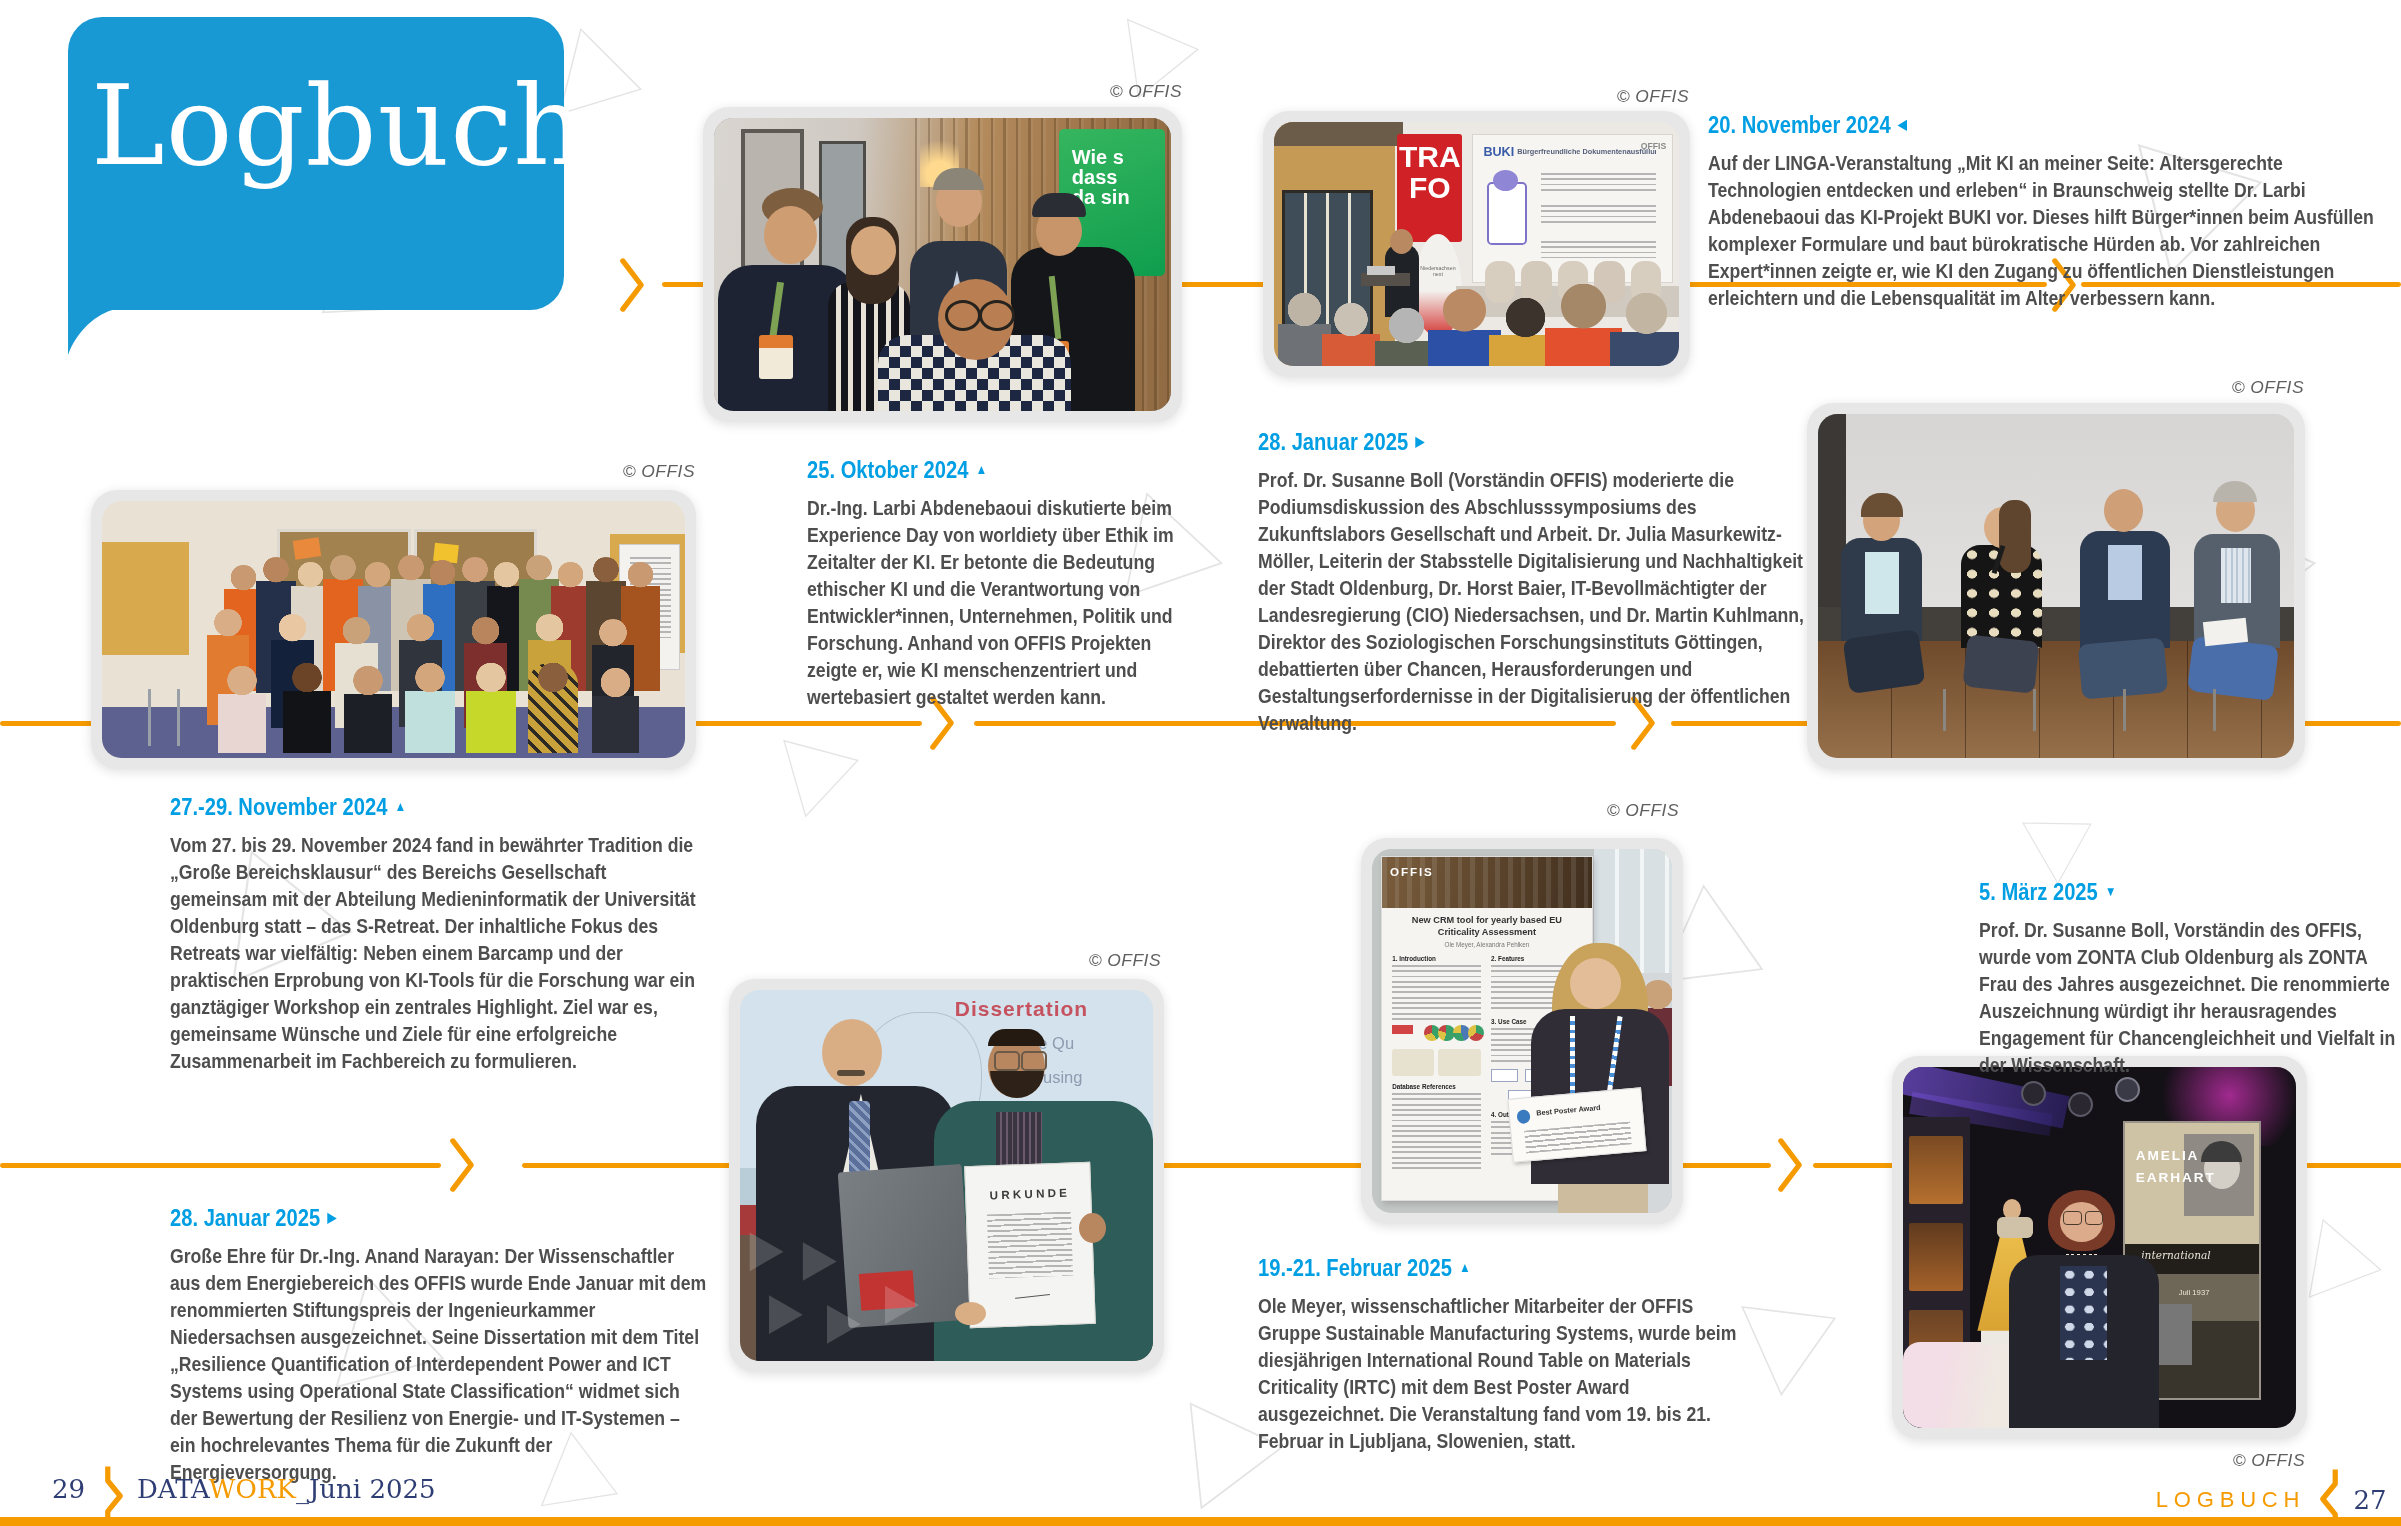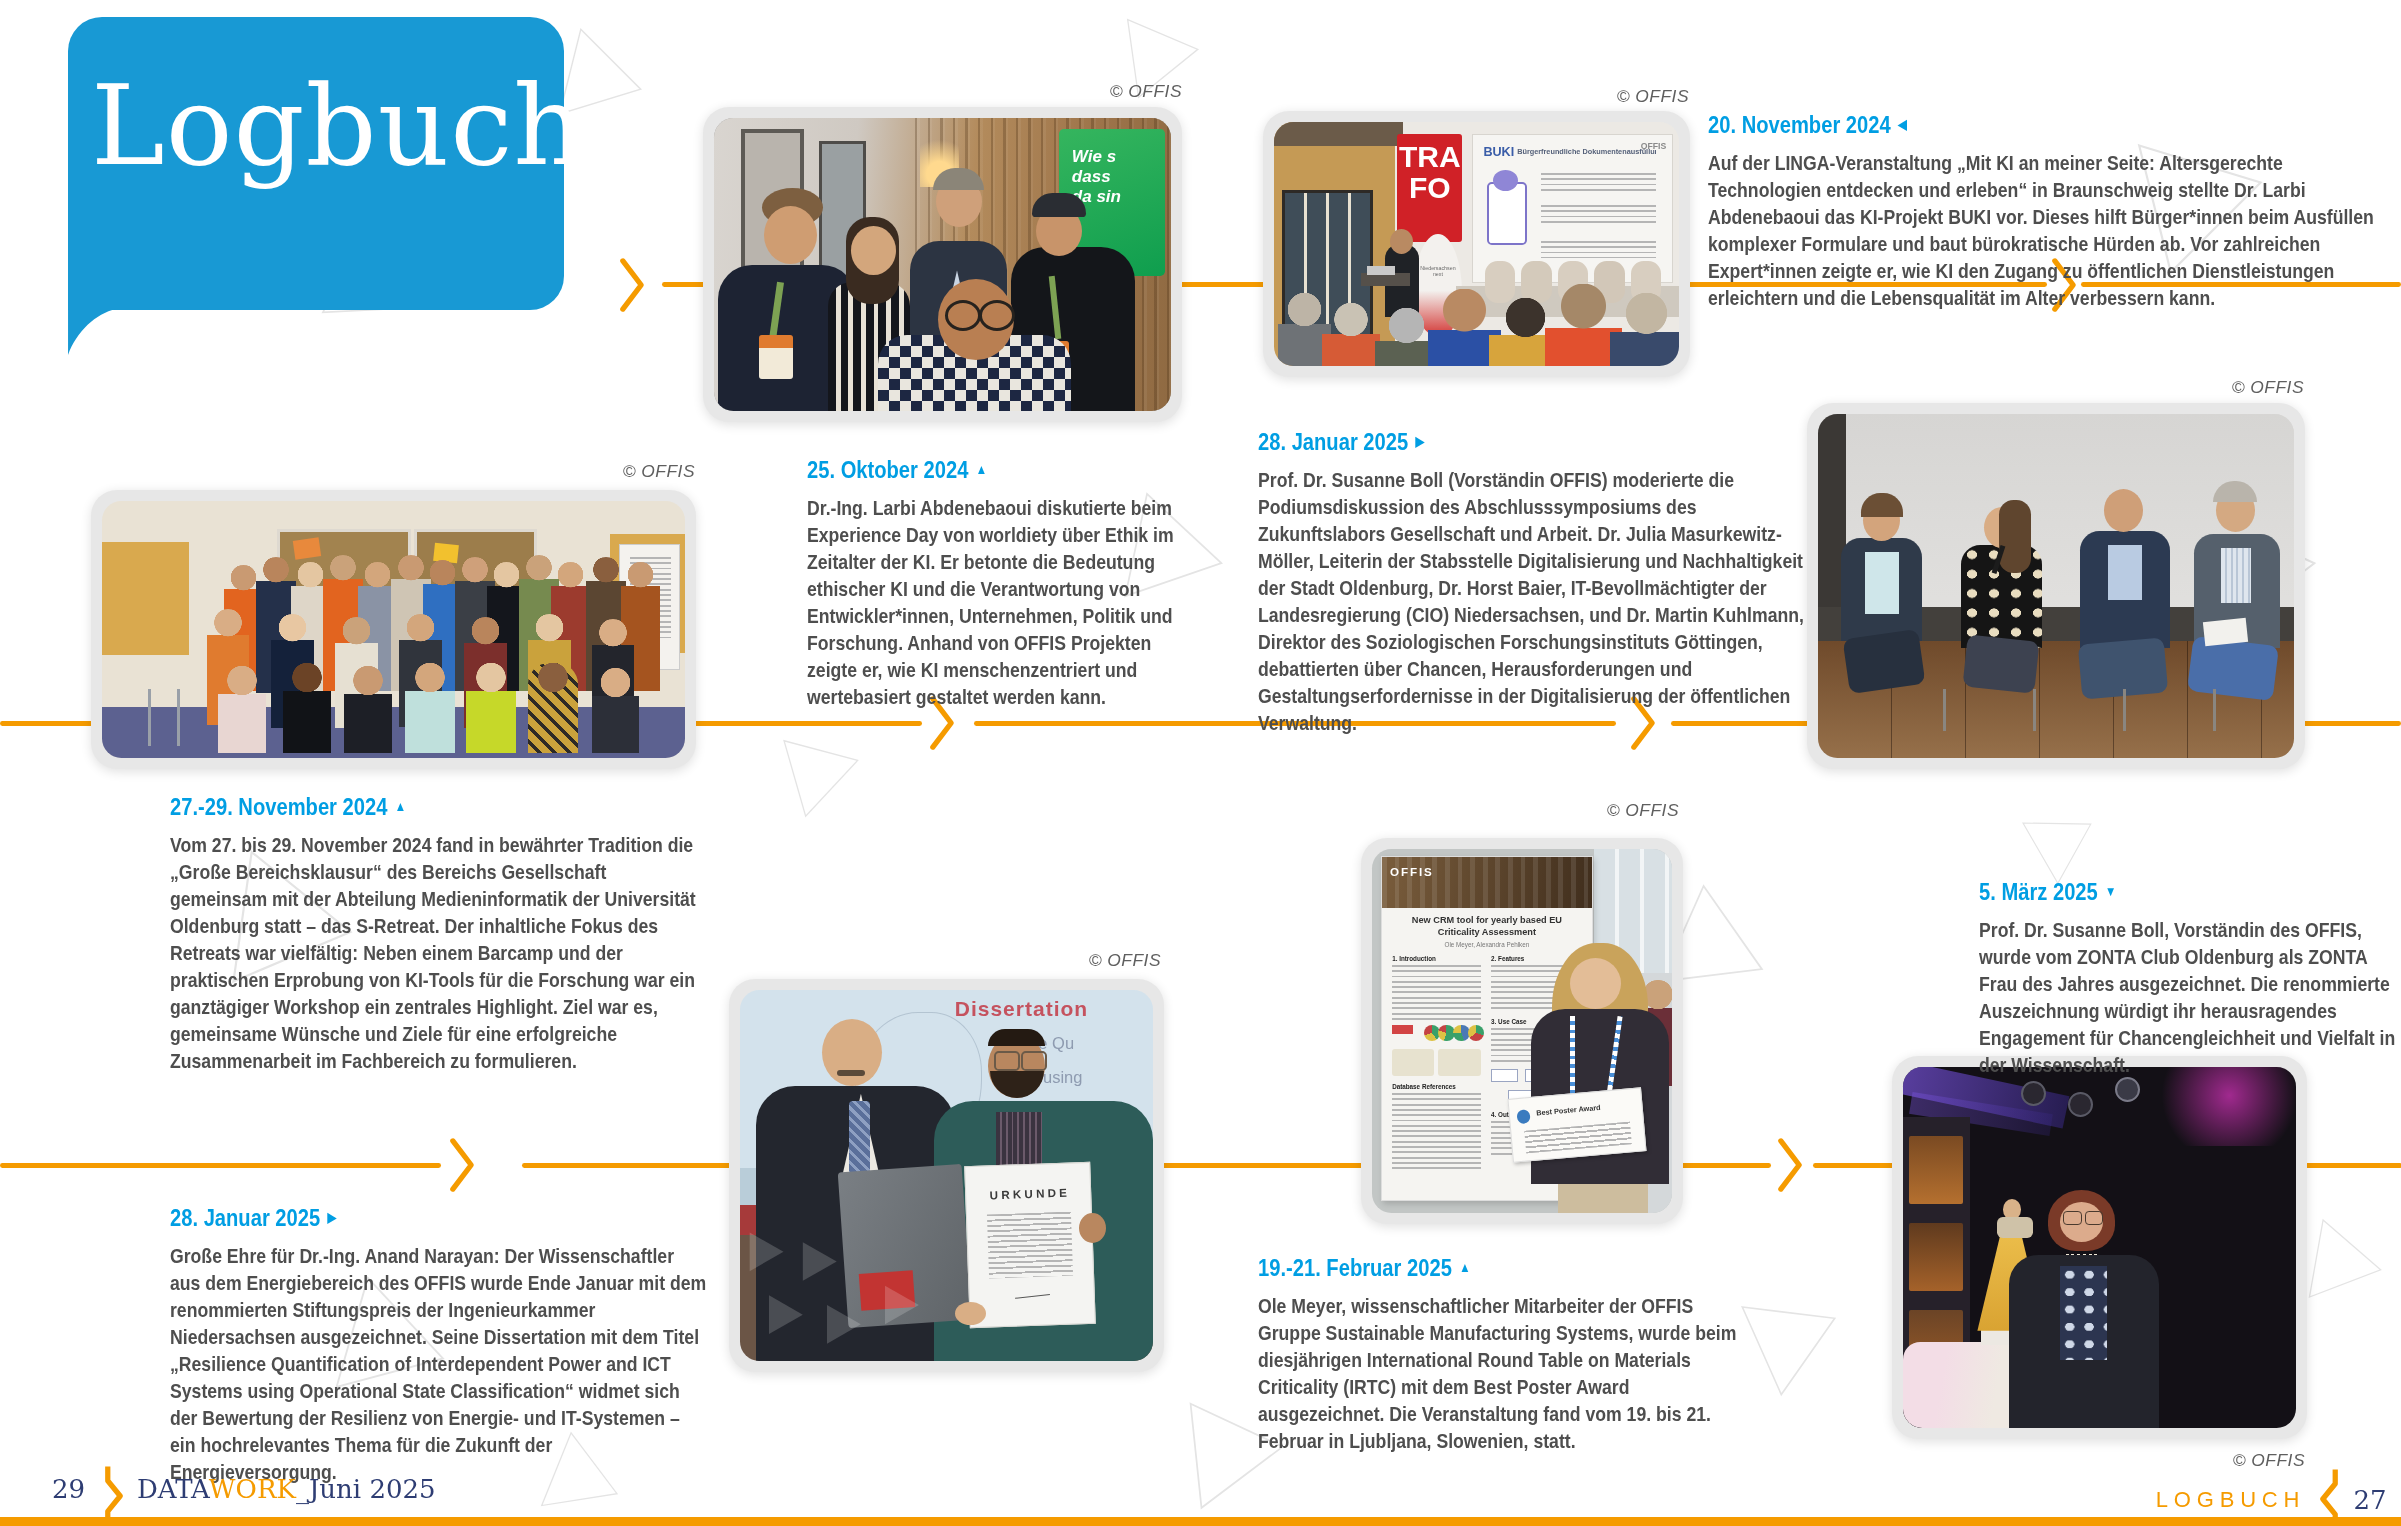--- a/index.html
+++ b/index.html
@@ -97,21 +97,21 @@
 </svg>
 
 <div class="cap" style="right:1219px;top:81px">© OFFIS</div>
 <div class="card" style="left:703px;top:107px;width:479px;height:315px">
   <div class="ph">
     <div class="abs" style="inset:0;background:linear-gradient(95deg,#d9d5d0 0%,#cfc9c2 30%,#b38b5c 55%,#9d744a 80%,#8f6a42 100%)"></div>
     <div class="abs" style="right:0;top:0;width:56%;height:100%;background:repeating-linear-gradient(90deg,rgba(70,45,20,.28) 0 2.4px,rgba(255,255,255,.06) 2.4px 4.8px,rgba(0,0,0,0) 4.8px 12.6px)"></div>
     <div class="abs" style="left:6%;top:4%;width:12%;height:92%;background:#b9b4ad;border:4.8px solid #5d5a55"></div>
     <div class="abs" style="left:23%;top:8%;width:9%;height:66%;background:#9aa0a2;border:3.9px solid #4e4c49"></div>
     <div class="abs" style="left:45%;top:4%;width:39px;height:58px;background:radial-gradient(circle at 50% 78%,#ffd98e 0 26%,rgba(255,217,142,0) 70%)"></div>
-    <div class="abs" style="right:1.5%;top:4%;width:23%;height:50%;border-radius:4.8px;background:linear-gradient(160deg,#35b55e,#0f9e4e);color:#fff;font-weight:800;font-style:italic;font-size:17px;line-height:20.3px;padding:17.4px 0 0 12.6px;box-sizing:border-box">
+    <div class="abs" style="right:1.5%;top:4%;width:23%;height:50%;border-radius:4.8px;background:linear-gradient(160deg,#35b55e,#0f9e4e);color:#fff;font-weight:800;font-size:20px;line-height:20.3px;padding:17.4px 0 0 12.6px;box-sizing:border-box">
       <div>Wie s</div>
       <div>dass</div>
       <div>da sin</div>
     </div>
 
     <div class="abs" style="left:1%;bottom:0;width:30%;height:50%;background:#1d2333;border-radius:34px 34px 0 0"></div>
     <div class="head" style="left:10.5%;top:24%;width:61px;height:39px;background:#7d5f40"></div>
     <div class="head" style="left:11%;top:30%;width:53px;height:58px;background:#cf9d72"></div>
     <div class="abs" style="left:13%;top:56%;width:6.8px;height:58px;background:#7da253;transform:rotate(8deg)"></div>
     <div class="abs" style="left:10%;top:74%;width:34px;height:44px;background:linear-gradient(#e07b2f 0 30%,#f2ead8 30%);border-radius:2.9px"></div>
@@ -358,20 +358,31 @@
     <div class="head" style="left:30%;top:4%;width:21px;height:21px;background:#2a2730;border:2.4px solid #5a5a66"></div>
     <div class="head" style="left:42%;top:7%;width:21px;height:21px;background:#2a2730;border:2.4px solid #5a5a66"></div>
     <div class="head" style="left:54%;top:3%;width:21px;height:21px;background:#3a3a46;border:2.4px solid #7a7a88"></div>
 
     <div class="abs" style="left:0;top:14%;width:17%;height:86%;background:#26212a">
       <div class="abs" style="left:10%;top:6%;width:80%;height:22%;background:linear-gradient(#7a4a22,#b5702f);border-radius:1.9px"></div>
       <div class="abs" style="left:10%;top:34%;width:80%;height:22%;background:linear-gradient(#5f3a1e,#a5622a);border-radius:1.9px"></div>
       <div class="abs" style="left:10%;top:62%;width:80%;height:22%;background:linear-gradient(#6b4426,#9c5c28);border-radius:1.9px"></div>
     </div>
 
+    <div class="abs" style="left:56%;top:15%;width:34%;height:76%;background:linear-gradient(#cfc3a6 0 44%,#6e6657 44% 72%,#3a352c 72%);border:2.9px solid #9a938a">
+      <div class="abs" style="right:4%;top:4%;width:52%;height:30%;background:#8f8b84"></div>
+      <div class="head" style="right:14%;top:9%;width:36px;height:41px;background:#d3cec6"></div>
+      <div class="abs" style="right:13%;top:6.5%;width:41px;height:21px;background:#3c3c3c;border-radius:20.3px 20.3px 0 0"></div>
+      <div class="abs" style="left:8%;top:9%;color:#fff;font-weight:900;font-size:13.6px;letter-spacing:1.9px">AMELIA</div>
+      <div class="abs" style="left:8%;top:17%;color:#fff;font-weight:900;font-size:13.6px;letter-spacing:1.9px">EARHART</div>
+      <div class="abs" style="left:0;top:44%;width:100%;height:11%;background:#221f1b"></div>
+      <div class="abs" style="left:12%;top:46%;color:#e8e3d8;font-style:italic;font-family:'DejaVu Serif',serif;font-size:10.6px">international</div>
+      <div class="abs" style="left:40%;top:60%;color:#ece7da;font-size:7.7px">Juli 1937</div>
+      <div class="abs" style="left:8%;top:66%;width:42%;height:22%;background:#777"></div>
+    </div>
 
     <div class="abs" style="left:0;top:76%;width:54%;height:24%;background:linear-gradient(100deg,#f3dde6 0 20%,#efe9e2 45%);border-radius:17.4px 17.4px 0 0"></div>
     <div class="abs" style="left:20%;top:72.5%;width:15%;height:4.5%;background:#ece8e2"></div>
     <div class="abs" style="left:19%;top:42%;width:17%;height:31%;background:linear-gradient(#eec14e,#d9a332);clip-path:polygon(40% 0,60% 0,100% 100%,0 100%)"></div>
     <div class="head" style="left:25.5%;top:36.5%;width:18.4px;height:21px;background:#d9b289"></div>
     <div class="abs" style="left:24%;top:41.5%;width:9%;height:6%;background:#cfc2a8;border-radius:5.8px"></div>
 
     <div class="abs" style="left:37%;top:34%;width:17%;height:17%;background:#7a3a28;border-radius:50% 50% 42% 42%"></div>
     <div class="head" style="left:40%;top:37.5%;width:11%;height:11%;background:#dcab8c"></div>
     <div class="abs" style="left:40.8%;top:40%;width:16.5px;height:11.6px;border:1.9px solid #4a3a2e;border-radius:3.9px"></div>

